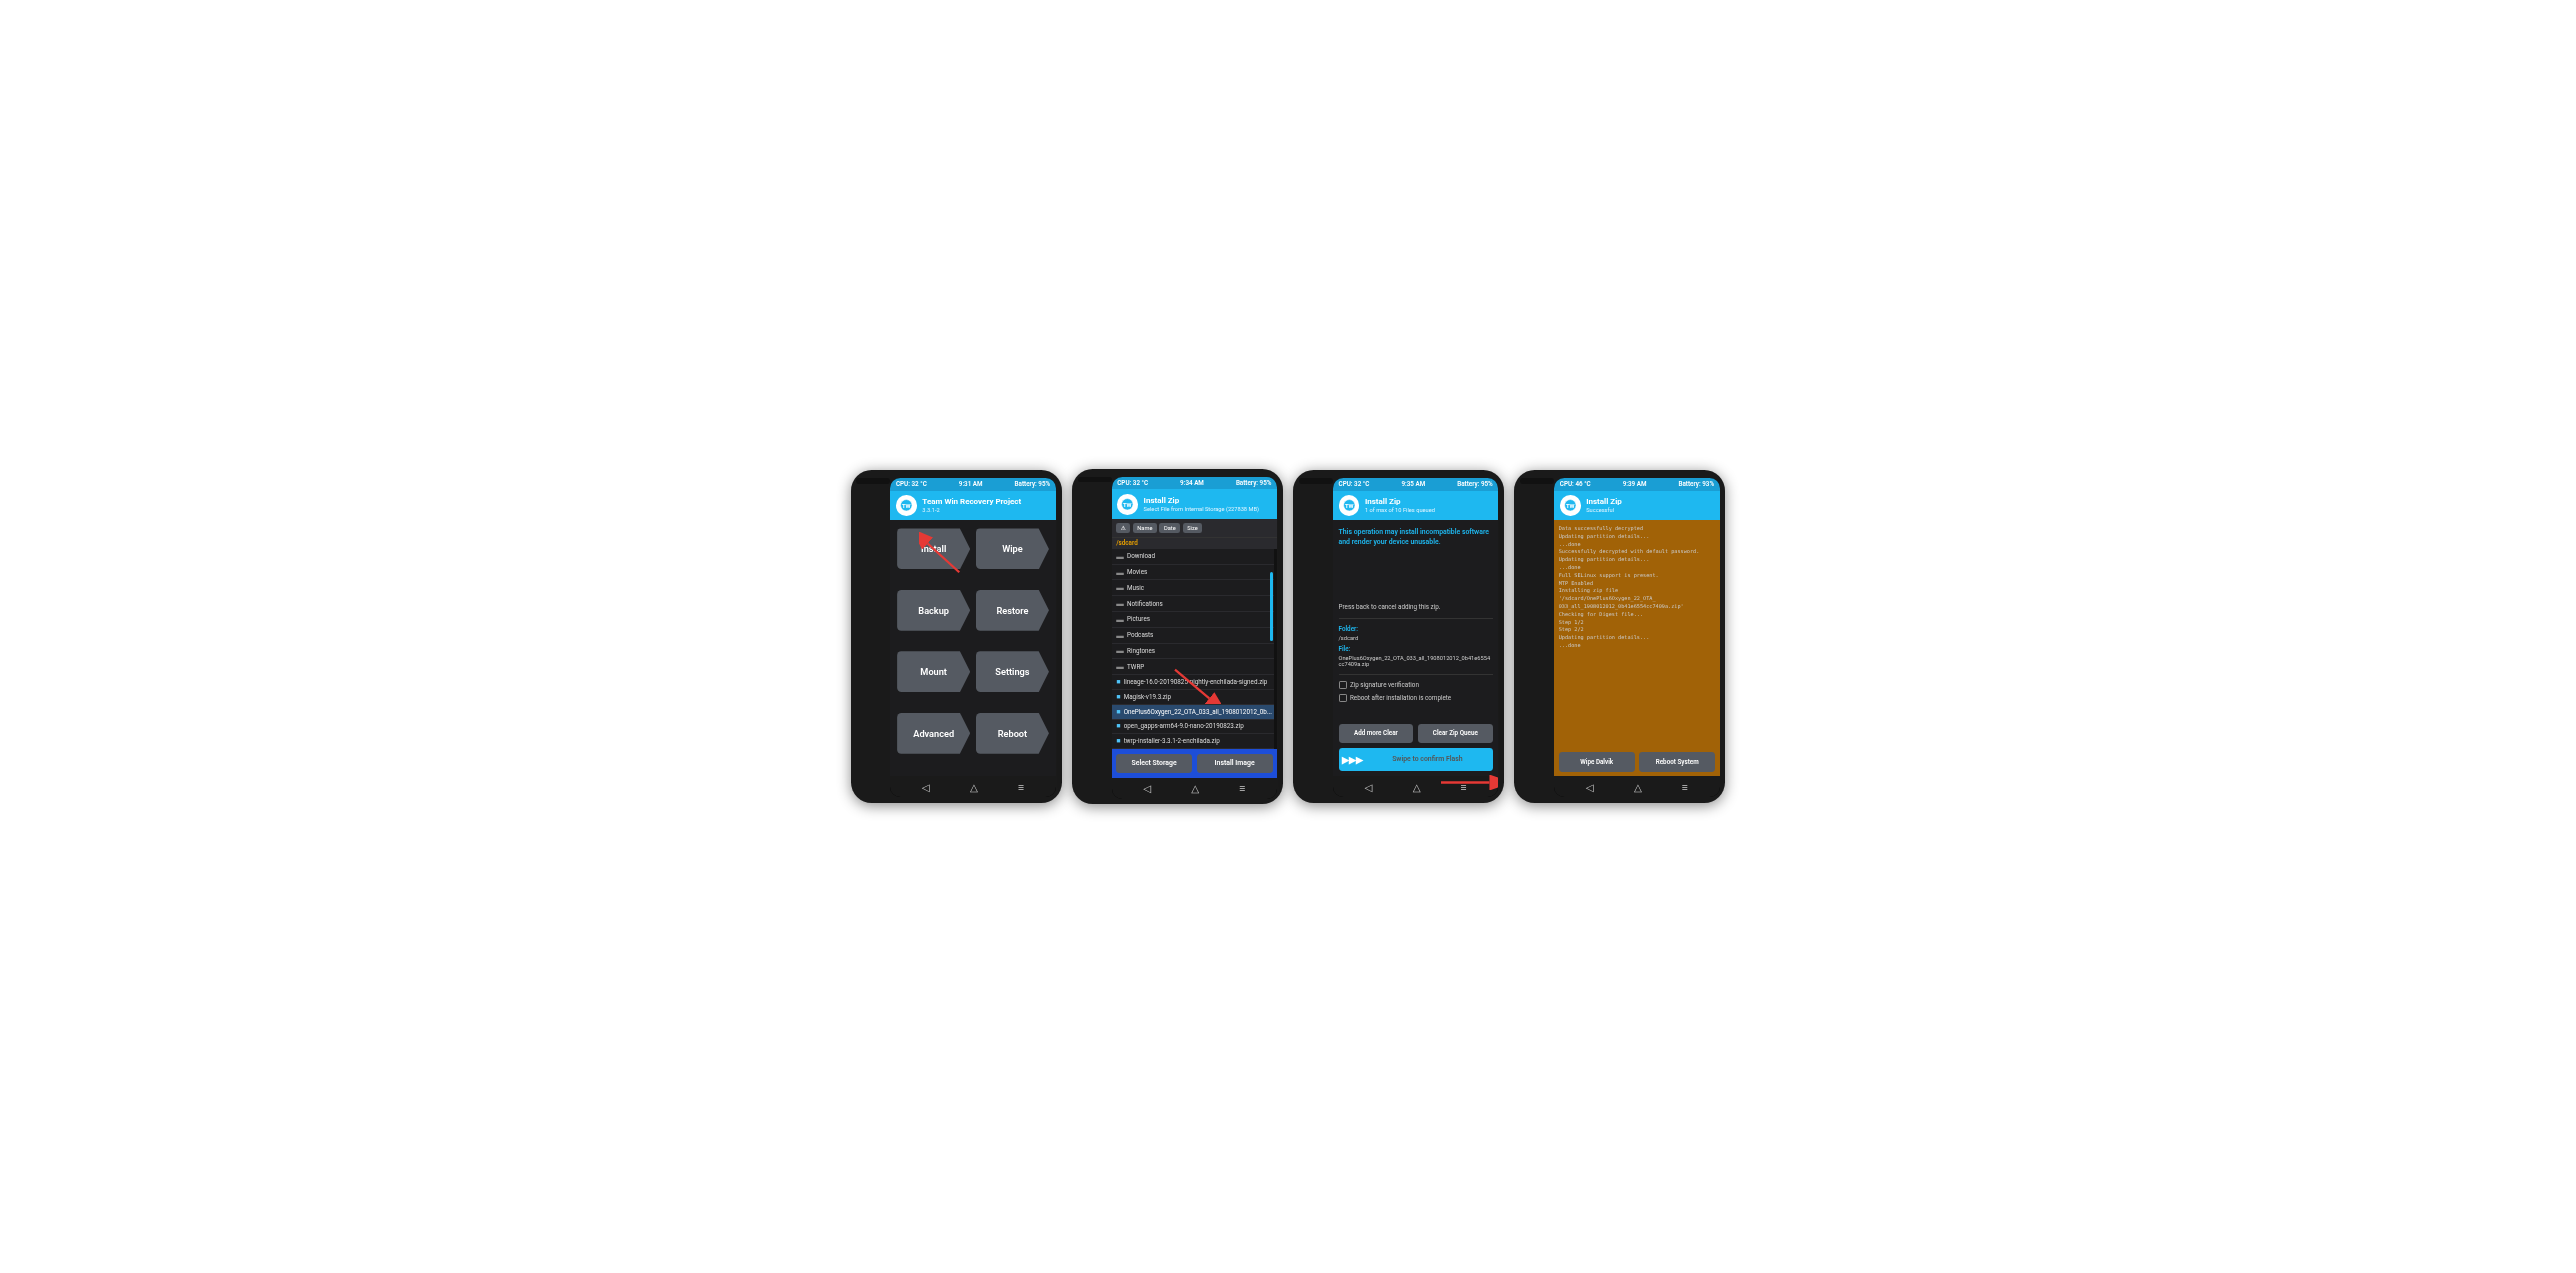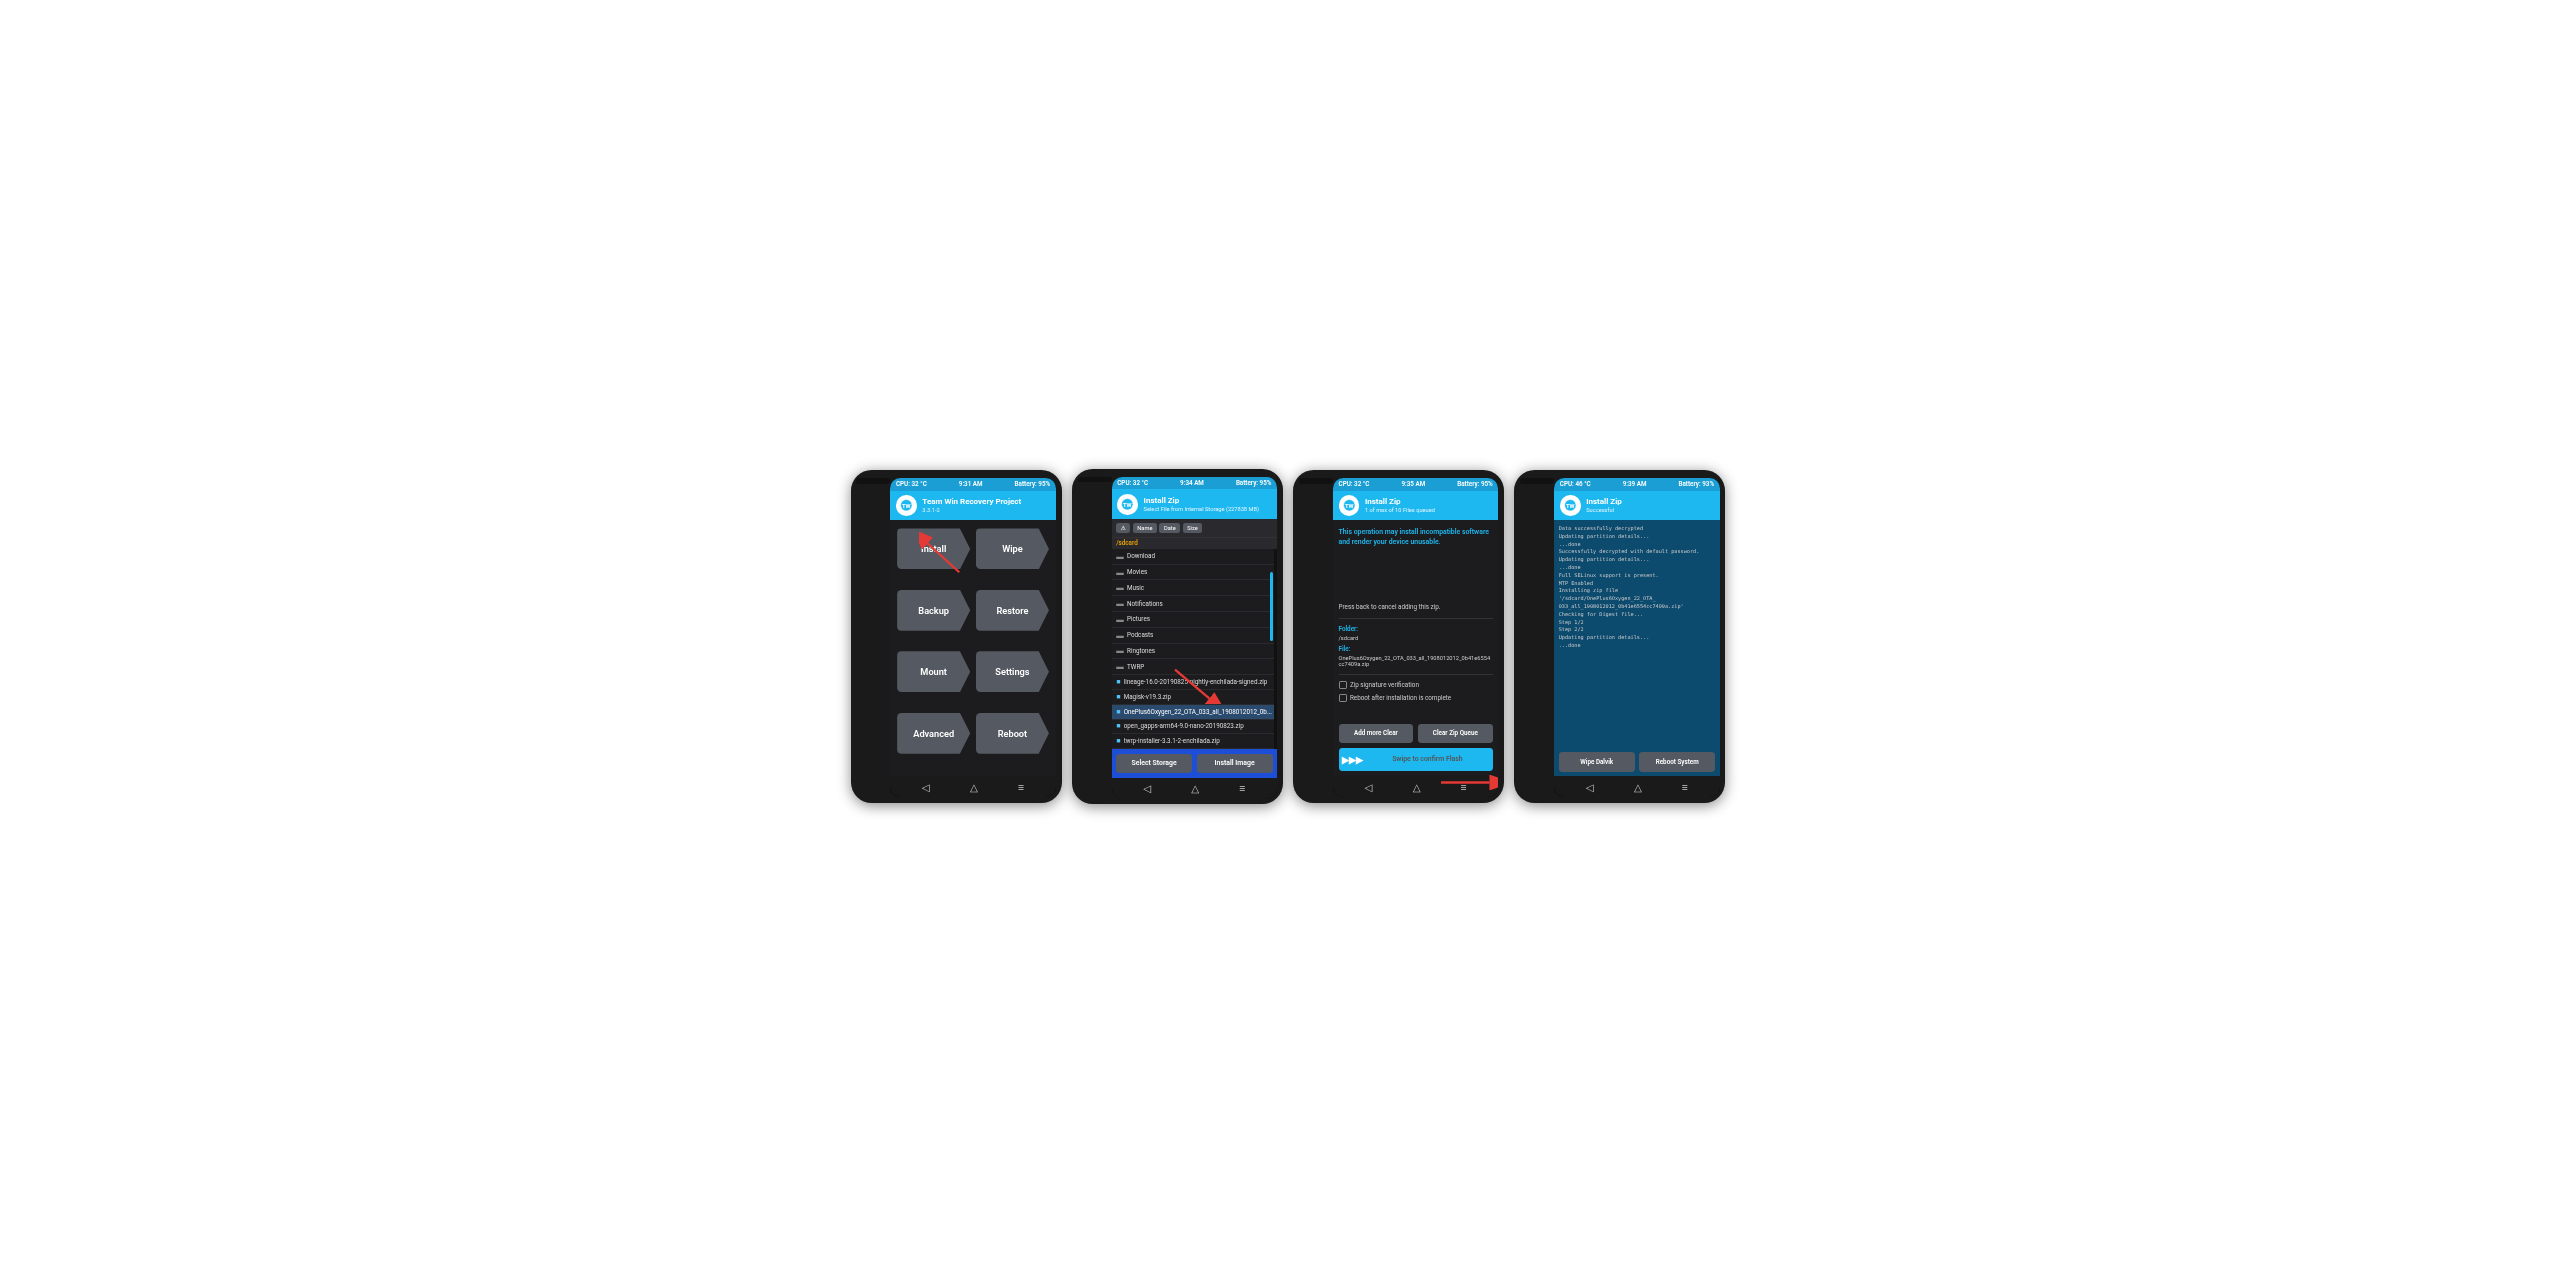--- a/index.html
+++ b/index.html
@@ -331,21 +331,21 @@
       font-weight: 600;
       flex: 1;
       text-align: center;
     }
 
     
     .install-success {
       flex: 1;
       display: flex;
       flex-direction: column;
-      background: #0c4a6e;
+      background: #a16207;
       padding: 4.6px;
     }
 
     .console-text {
       color: #ccc;
       font-size: 5.2px;
       font-family: monospace;
       line-height: 1.5;
       flex: 1;
       white-space: pre-wrap;

